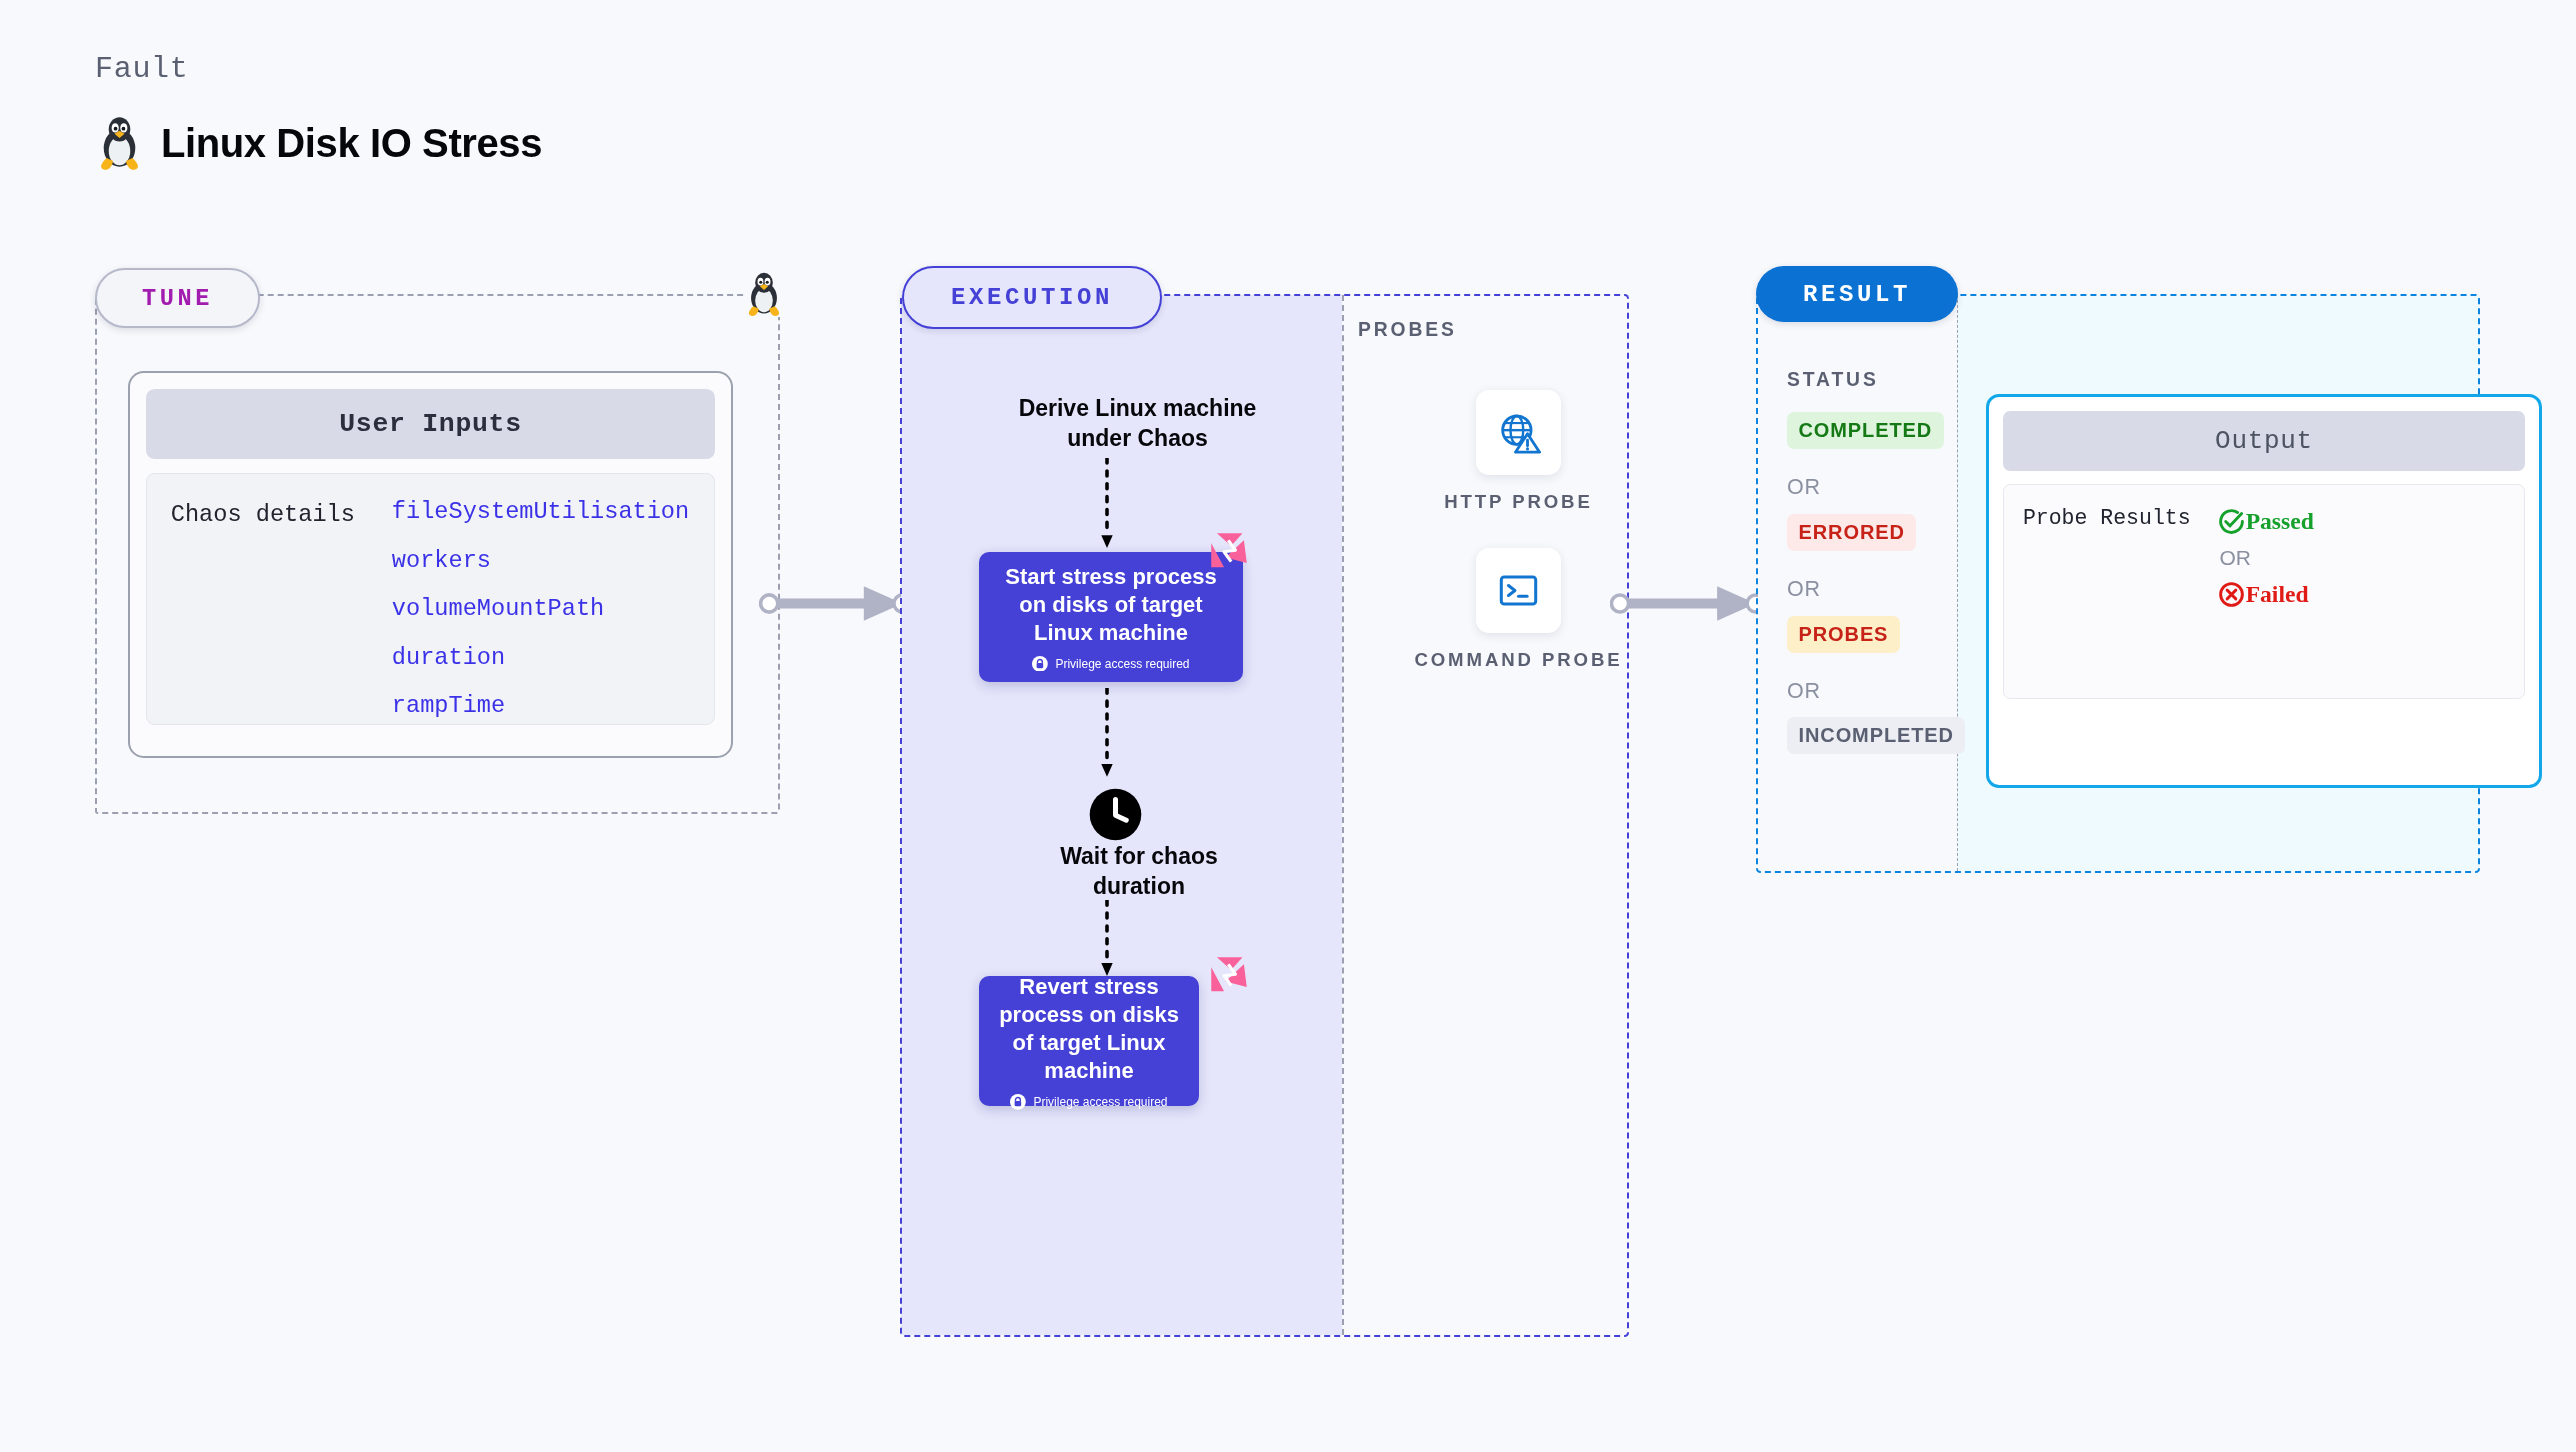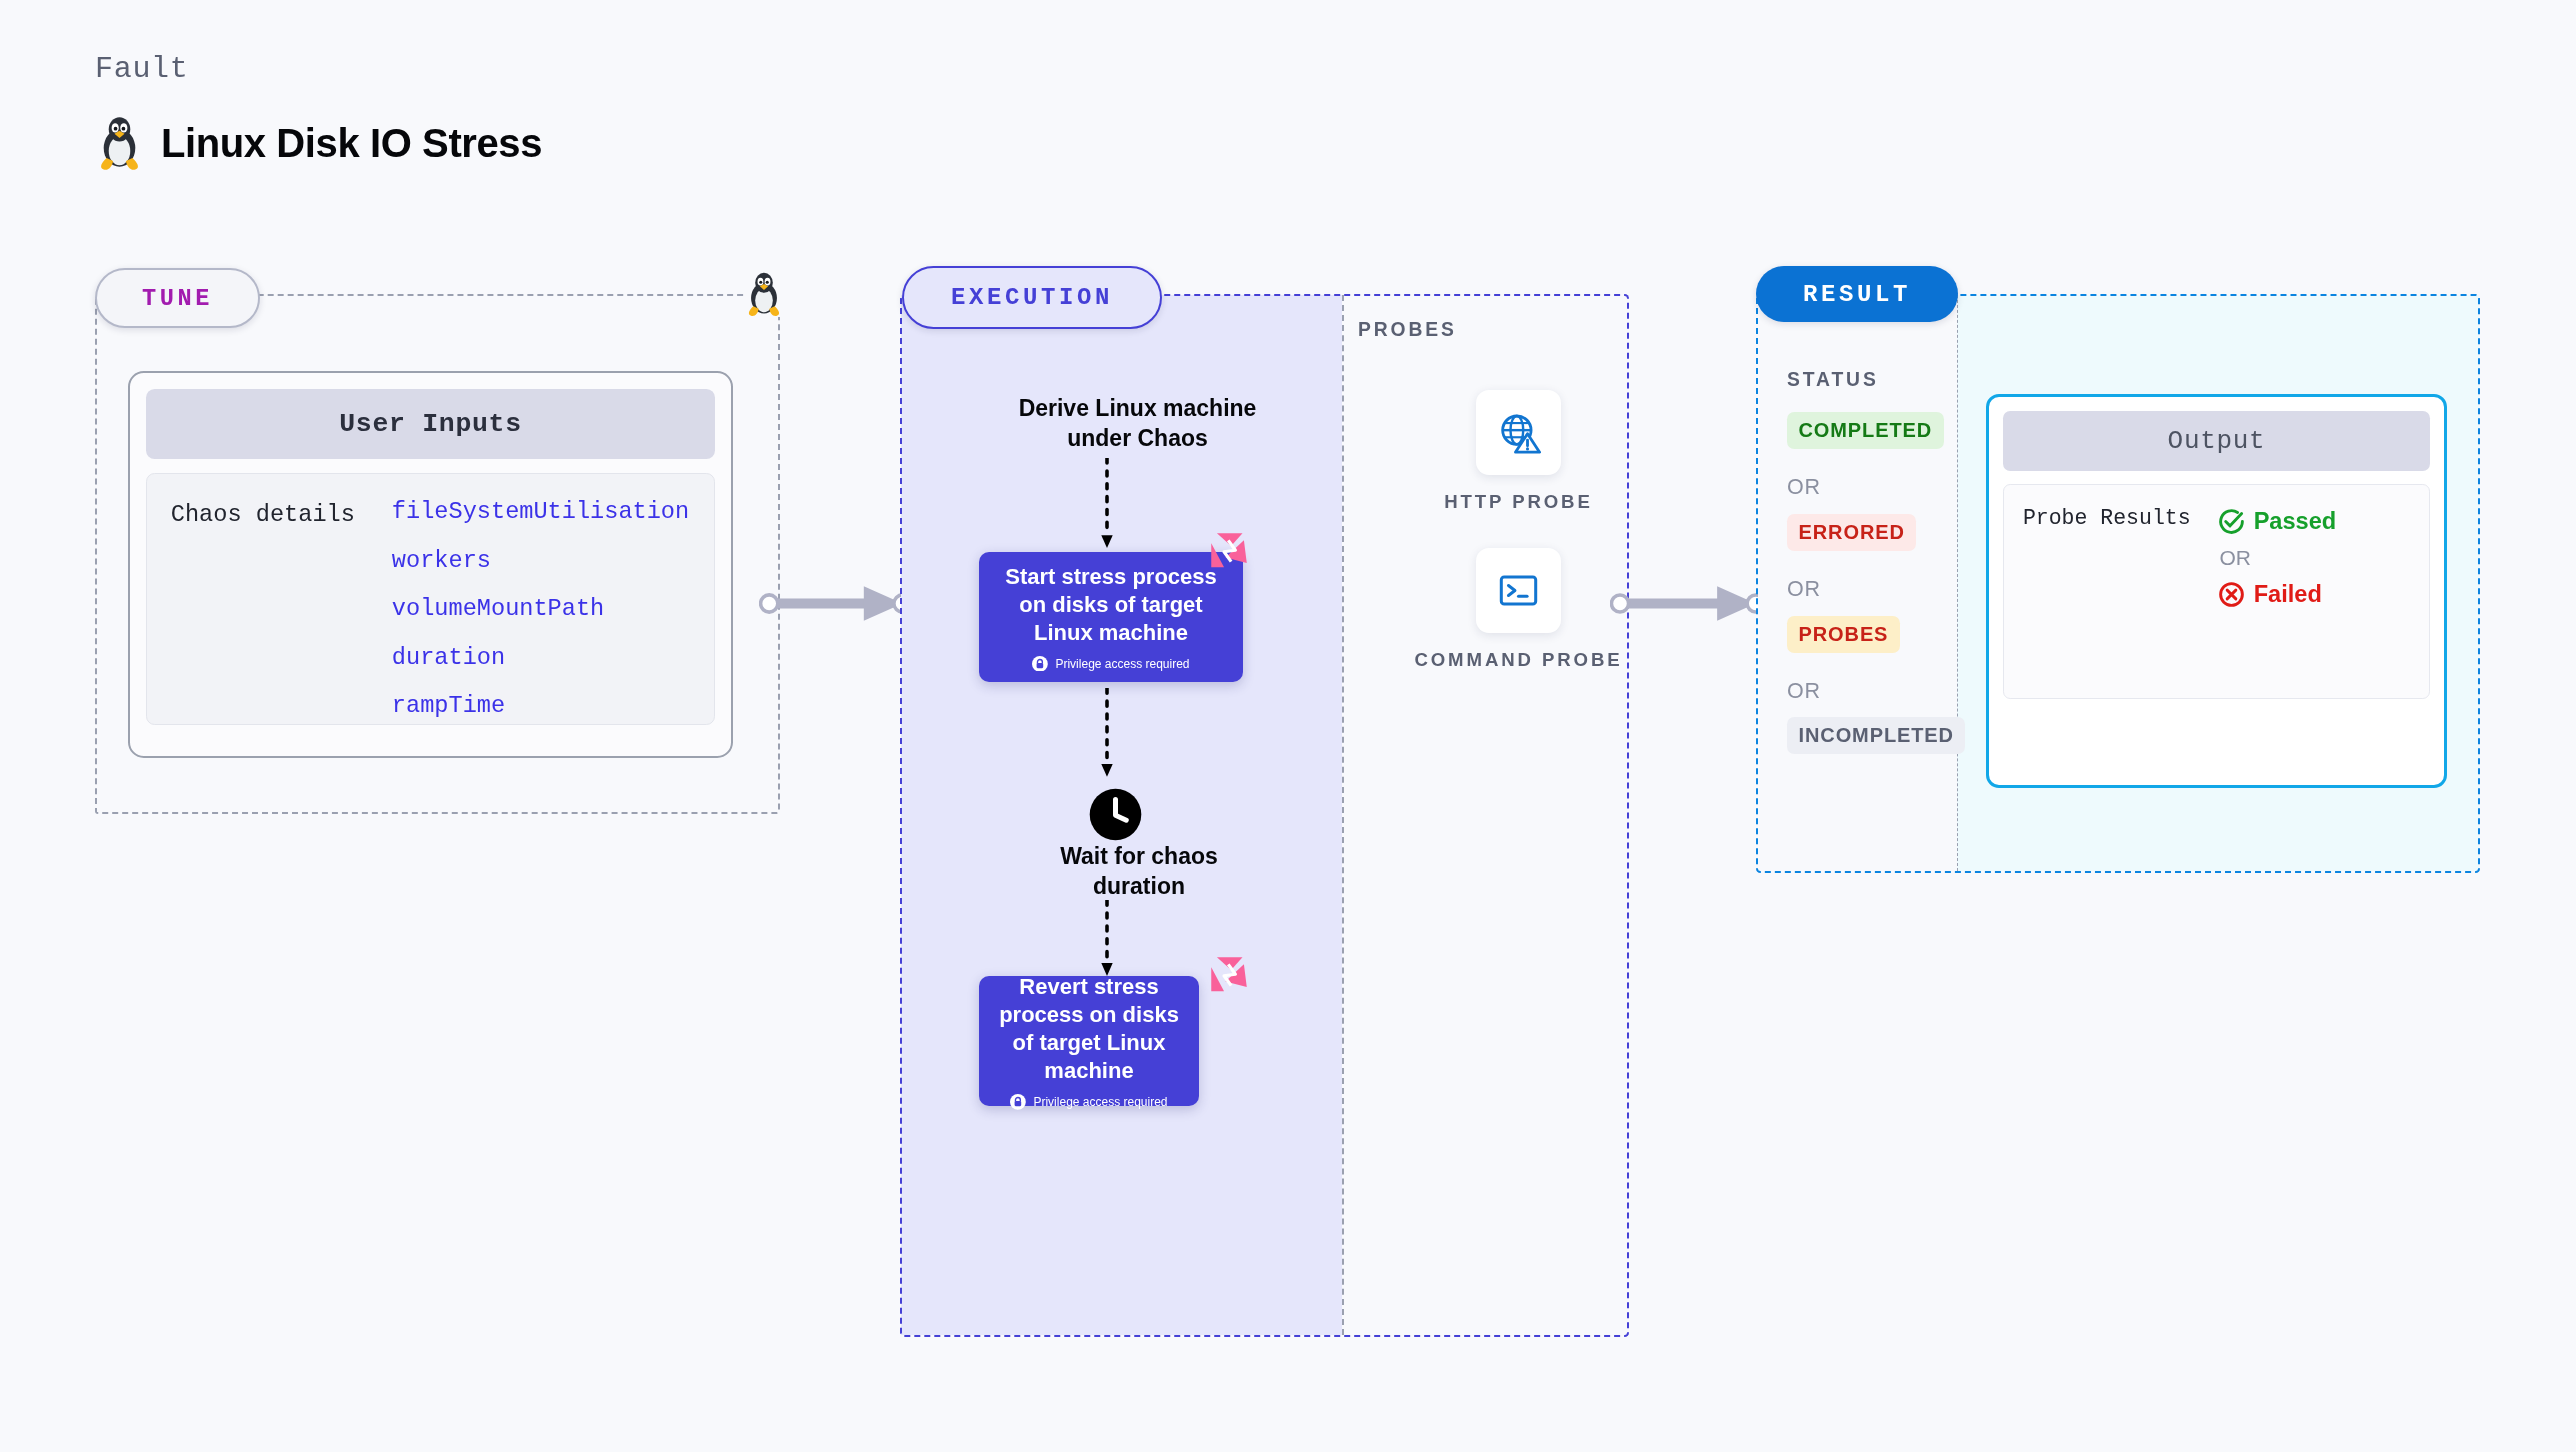--- a/index.html
+++ b/index.html
@@ -184,21 +184,21 @@
   #badge-completed{left:1787px;top:412px;background:#dff4dd;color:#157a16;}
   #or-1{left:1787px;top:475px;}
   #badge-errored{left:1787px;top:514px;background:#fde9e8;color:#c72218;}
   #or-2{left:1787px;top:577px;}
   #badge-queued{left:1787px;top:616px;background:#fdefc8;color:#c72218;}
   #or-3{left:1787px;top:679px;}
   #badge-incompleted{left:1787px;top:717px;background:#eceef4;color:#5a6072;}
 
   
   #output-card{
-    position:absolute;left:1986px;top:394px;width:461px;height:394px;
+    position:absolute;left:1986px;top:394px;width:556px;height:394px;
     background:#ffffff;border:3.6px solid #11a7e8;border-radius:13px;
     box-sizing:border-box;padding:14.3px;
   }
   #output-header{
     height:60px;background:#d9dae8;border-radius:7.2px;
     display:flex;align-items:center;justify-content:center;
     font-family:"Liberation Mono",monospace;
     font-size:26px;color:#4d5362;letter-spacing:0.7px;
   }
   .out-panel{
@@ -209,21 +209,21 @@
   #probe-results-panel{height:215px;align-items:flex-start;}
   .out-key{
     font-family:"Liberation Mono",monospace;
     font-size:21.5px;color:#21242e;line-height:1.35;white-space:nowrap;
   }
   .out-val{
     font-family:"Liberation Mono",monospace;
     font-size:21.5px;color:#3b32e8;white-space:nowrap;
   }
   #probe-verdicts{display:flex;flex-direction:column;gap:10px;padding-top:2.9px;}
-  .verdict{display:flex;align-items:center;gap:8px;}
+  .verdict{display:flex;align-items:center;gap:0;font-family:Liberation Serif, serif;}
   .verdict-text{font-size:23.6px;font-weight:700;}
   .verdict-pass{color:#16a02c;}
   .verdict-fail{color:#e01b16;}
   #verdict-or{font-size:21px;color:#8b90a0;padding-left:2.9px;}
 
   
   .connector{position:absolute;}
 </style>
 </head>
 <body>

